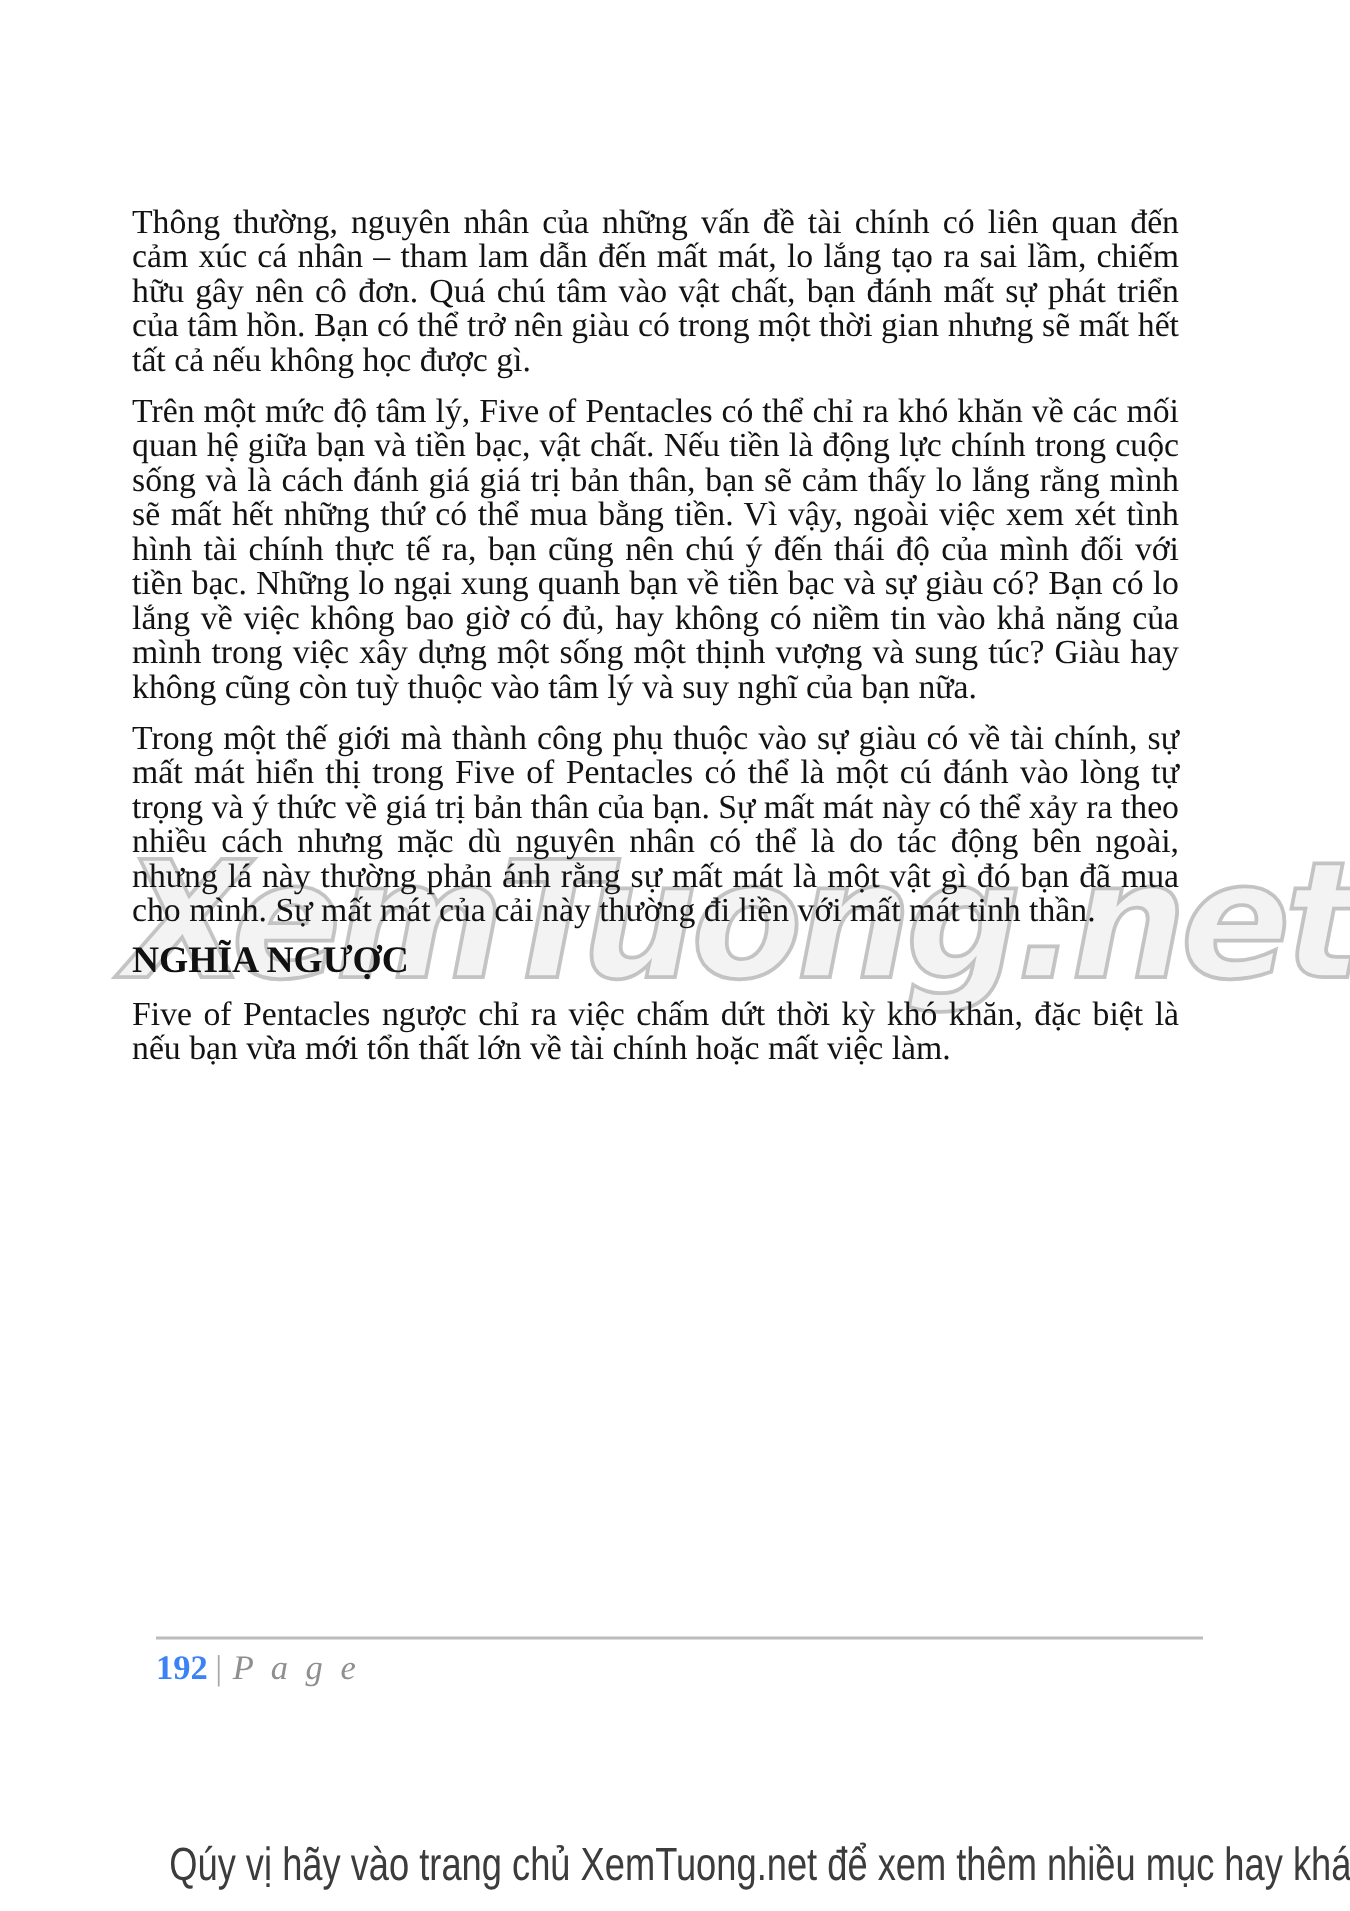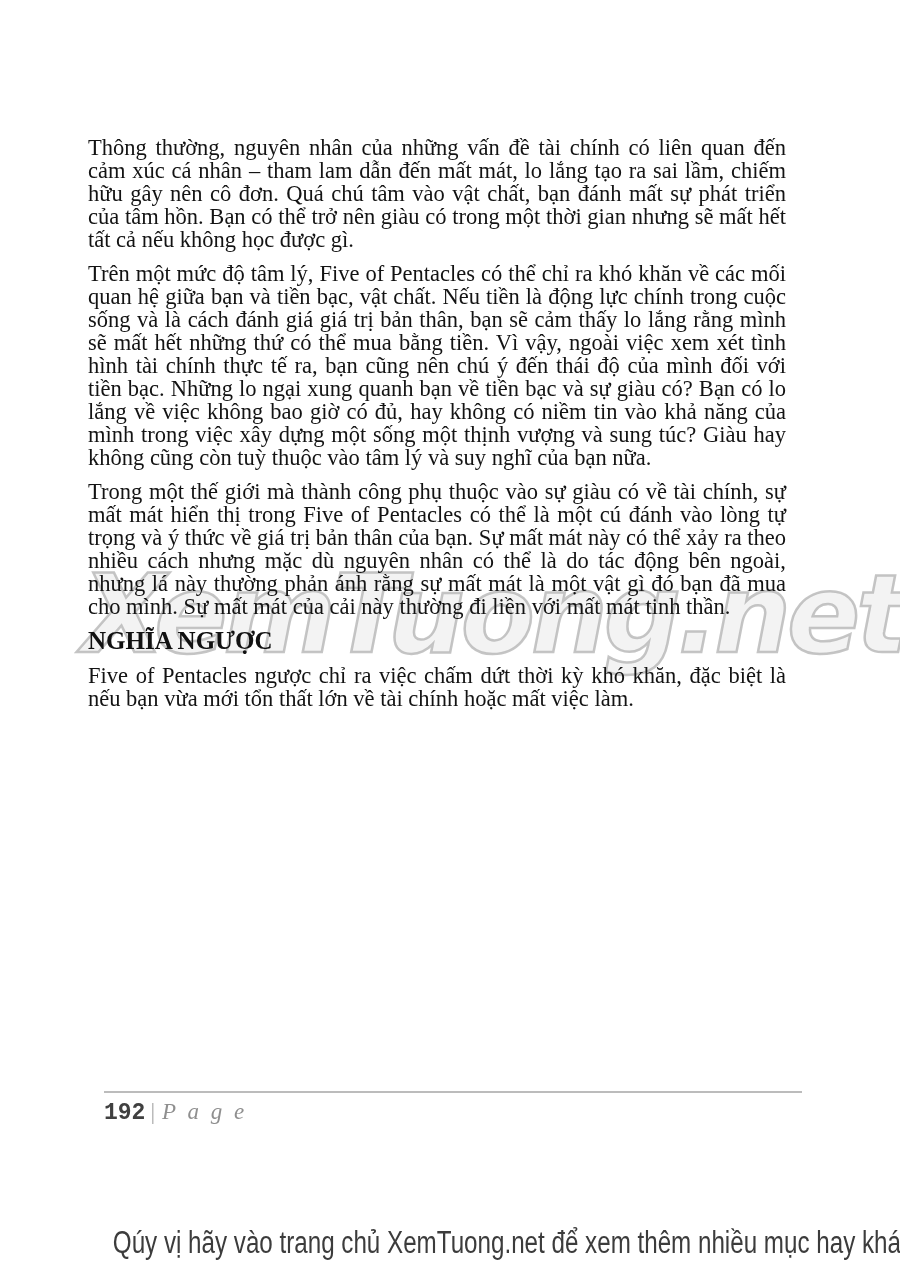--- a/index.html
+++ b/index.html
@@ -67,22 +67,21 @@
     left: 104px;
     top: 1097px;
     z-index: 2;
     font-size: 23px;
     line-height: 30px;
     color: #8f8f8f;
     font-family: "Liberation Serif", serif;
   }
   .page-footer .page-number {
     font-weight: bold;
-    color: #404040;
-    font-family: Liberation Mono, monospace;
+    color: #3b82f6;
   }
   .page-footer .separator {
     color: #a9a9a9;
     padding: 0 7px 0 5px;
     font-weight: normal;
   }
   .page-footer .page-label {
     color: #8f8f8f;
     letter-spacing: 3px;
     font-style: italic;

